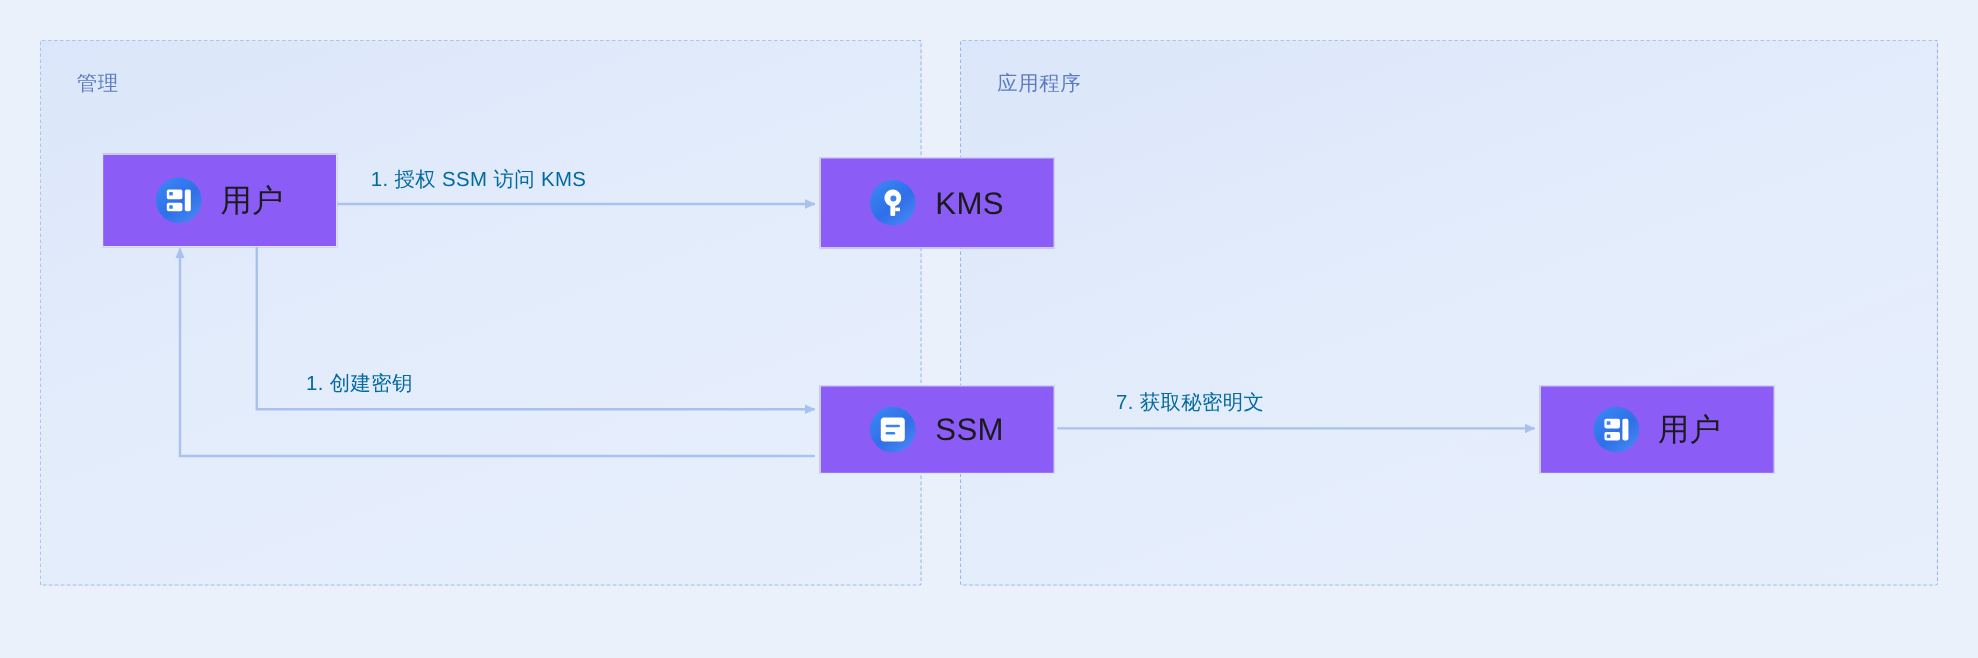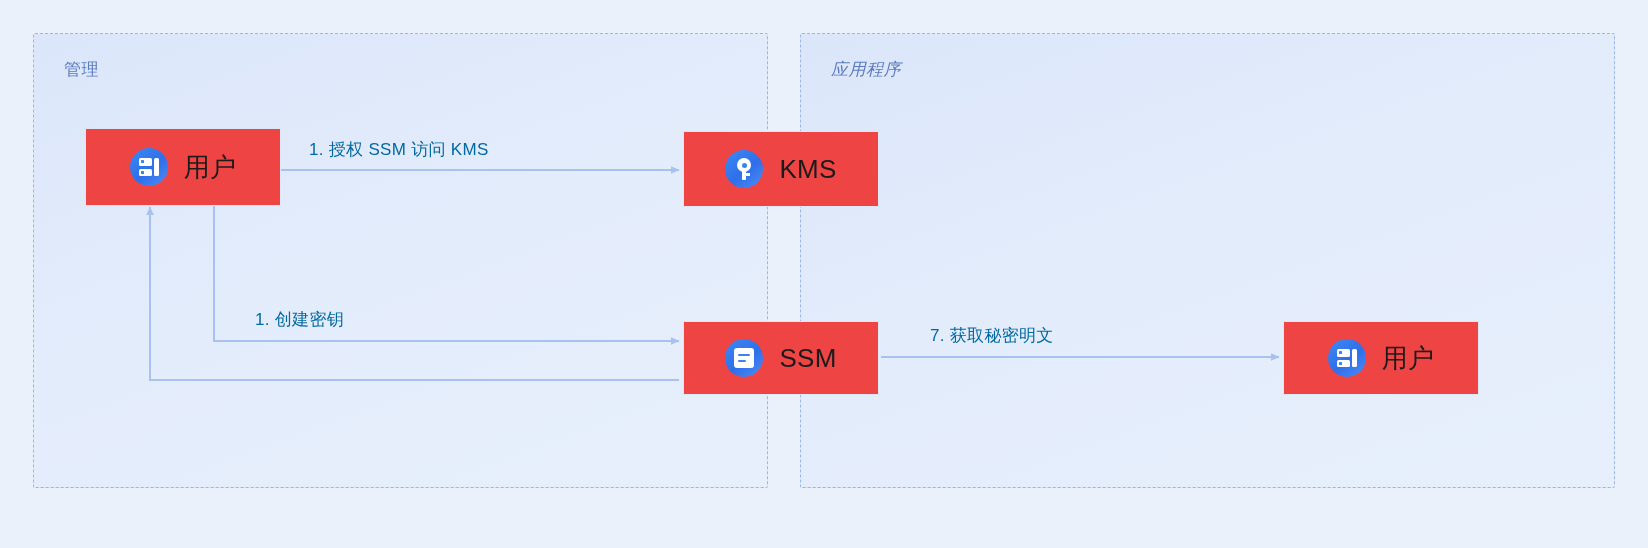--- a/index.html
+++ b/index.html
@@ -44,27 +44,26 @@
     left: 33px;
     top: 33px;
     width: 735px;
     height: 455px;
   }
   #zone-application {
     left: 800px;
     top: 33px;
     width: 815px;
     height: 455px;
-    font-style: italic;
   }
 
   
   .node {
     position: absolute;
-    background: #ef4444;
+    background: #8b5cf6;
     border: 1px solid #dde6f4;
     box-sizing: border-box;
     display: flex;
     align-items: center;
     justify-content: center;
     gap: 16px;
     box-shadow: 0 0 0 0 rgba(0,0,0,0);
   }
   .node-label {
     font-size: 26px;

